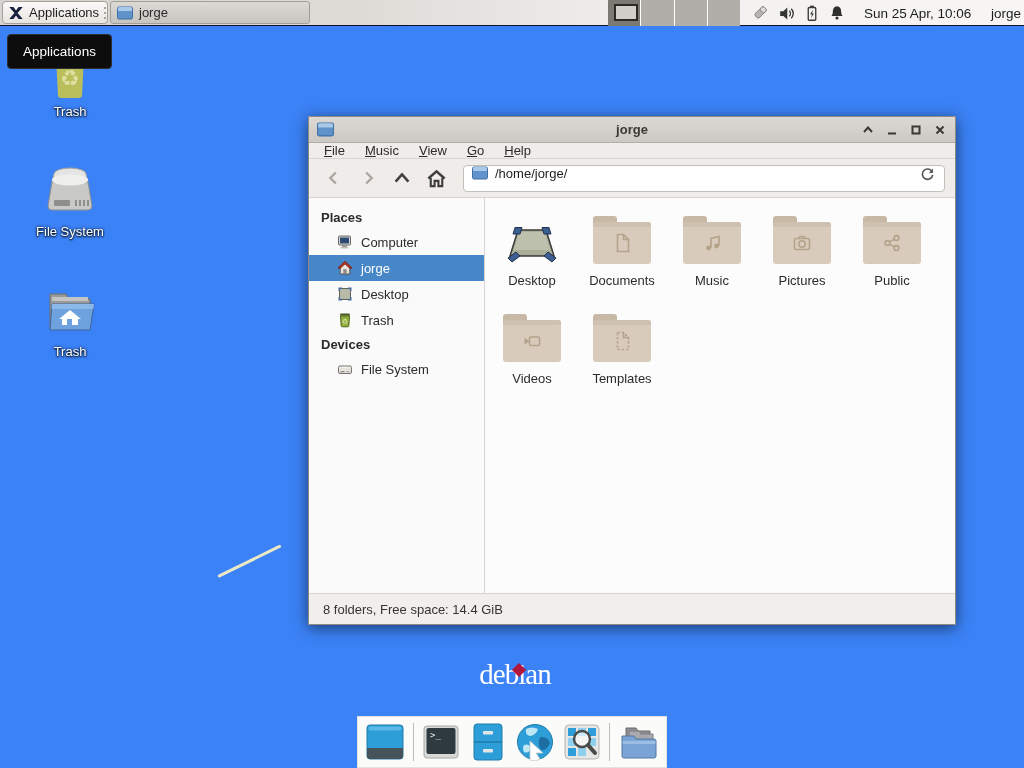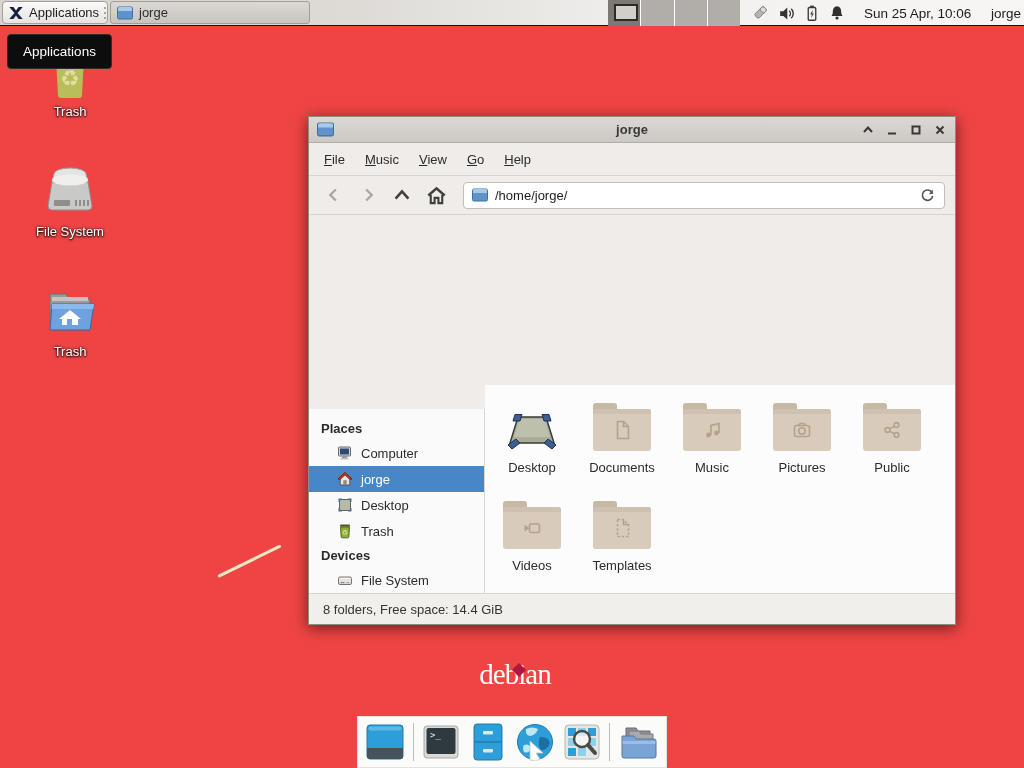--- a/index.html
+++ b/index.html
@@ -1,18 +1,18 @@
 <!DOCTYPE html>
 <html><head>
 <meta charset="utf-8">
 <style>
   * { margin:0; padding:0; box-sizing:border-box; }
   html,body { width:1024px; height:768px; overflow:hidden; }
   body { font-family:"Liberation Sans","DejaVu Sans",sans-serif; font-size:13px; color:#2b2b2b; }
-  .screen { position:relative; width:1024px; height:768px; background:#ef4444; overflow:hidden; }
+  .screen { position:relative; width:1024px; height:768px; background:#3b82f6; overflow:hidden; }
 
   
   .panel { position:absolute; left:0; top:0; width:1024px; height:26px;
            background:linear-gradient(to right,#d7d4d0 0%,#dedbd7 35%,#f2f1ef 65%,#f7f6f5 100%);
            border-bottom:1px solid #11112e; display:flex; align-items:center; }
   .apps-btn { position:absolute; left:2px; top:1px; height:23px; padding:0 8px 0 4px;
               display:flex; align-items:center; gap:4px;
               background:linear-gradient(#fbfaf9,#e7e4e0); border:1px solid #a49f99; border-radius:4px; }
   .apps-btn span { color:#1d1d1d; }
   .panel-handle { position:absolute; left:104px; top:7px; width:3px; height:12px;
@@ -54,31 +54,31 @@
 
   
   .window { position:absolute; left:308px; top:116px; width:648px; height:509px;
             background:#efece9; border:1px solid #8f8a84; box-shadow:0 3px 14px rgba(0,0,0,.55);
             display:flex; flex-direction:column; }
   .titlebar { height:26px; background:linear-gradient(#dcd8d4,#ccc8c3); border-bottom:1px solid #b2ada7;
               display:flex; align-items:center; padding:0 8px; position:relative; }
   .titlebar .title { position:absolute; left:0; right:0; text-align:center; font-weight:bold; color:#3a3935; }
   .win-controls { margin-left:auto; display:flex; gap:10px; z-index:2; }
   .win-controls .wbtn { width:14px; height:14px; display:flex; align-items:center; justify-content:center; }
-  .menubar { height:33px; background:#efece9; border-bottom:1px solid #d8d4cf;
+  .menubar { height:16px; background:#efece9; border-bottom:1px solid #d8d4cf;
              display:flex; align-items:center; padding:0 6px; gap:2px; }
   .menu-item { display:inline-block; padding:3px 9px; color:#2b2b2b; }
   .menu-item::first-letter { text-decoration:underline; }
   .toolbar { height:39px; background:#efece9; border-bottom:1px solid #d8d4cf;
              display:flex; align-items:center; padding:0 10px; gap:4px; }
   .navbtn { width:30px; height:28px; display:flex; align-items:center; justify-content:center; }
   .pathbar { flex:1; height:27px; margin-left:8px; background:#fff; border:1px solid #c2beb8;
-             border-radius:4px; display:flex; align-items:center; padding:0 8px; gap:7px; }
+             border-radius:4px; display:flex; align-items:flex-start; padding:0 8px; gap:7px; }
   .pathbar .path-text { flex:1; color:#1e1e1e; }
-  .win-body { flex:1; display:flex; min-height:0;align-items:flex-end; }
+  .win-body { flex:1; display:flex; min-height:0; }
   .sidebar { width:176px; background:#fbfafa; border-right:1px solid #d8d4cf; padding-top:8px; }
   .side-header { font-weight:bold; padding:4px 12px; color:#2b2b2b; }
   .side-item { height:26px; display:flex; align-items:center; gap:8px; padding:0 12px 0 28px; color:#2b2b2b; }
   .side-item.selected { background:#4787c7; color:#fff; }
   .mainpane { flex:1; background:#fcfcfc; padding:12px 0 0 2px; display:flex; flex-wrap:wrap;
               align-content:flex-start; }
   .fcell { width:90px; height:98px; display:flex; flex-direction:column; align-items:center; }
   .fcell .flabel { margin-top:9px; font-size:13px; color:#2b2b2b; }
   .folder { position:relative; width:58px; height:42px; margin-top:12px; background:#d8cbbc;
             border-radius:3px; display:flex; align-items:center; justify-content:center; }

